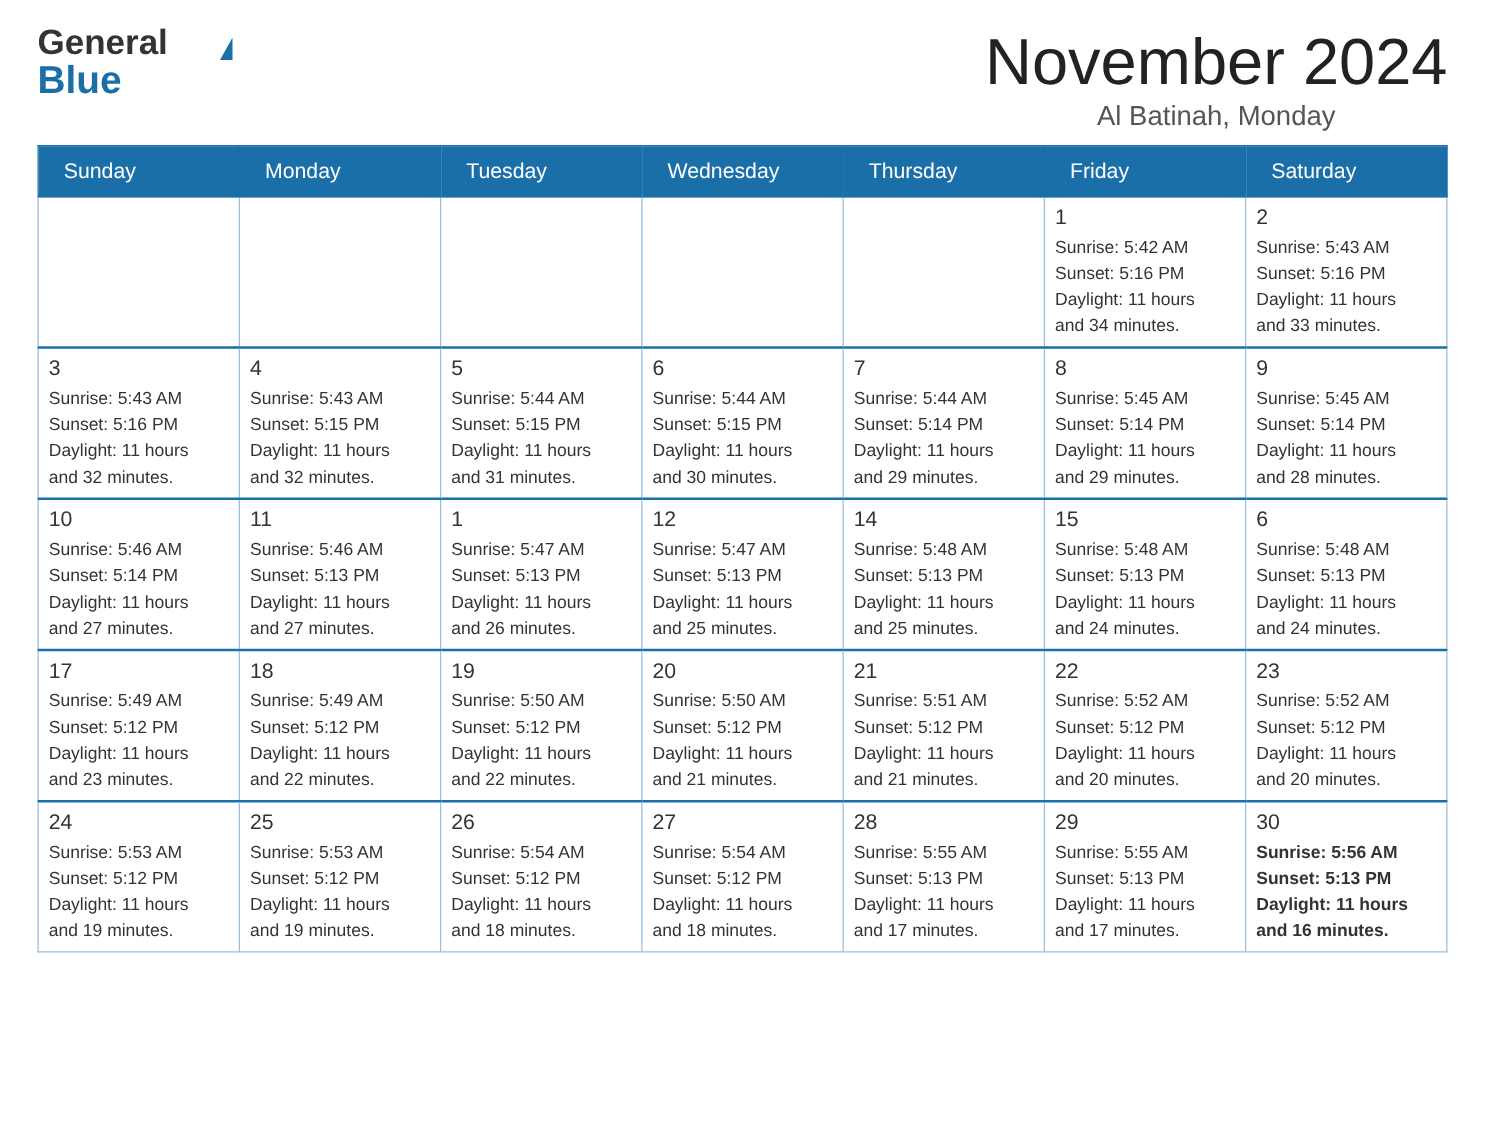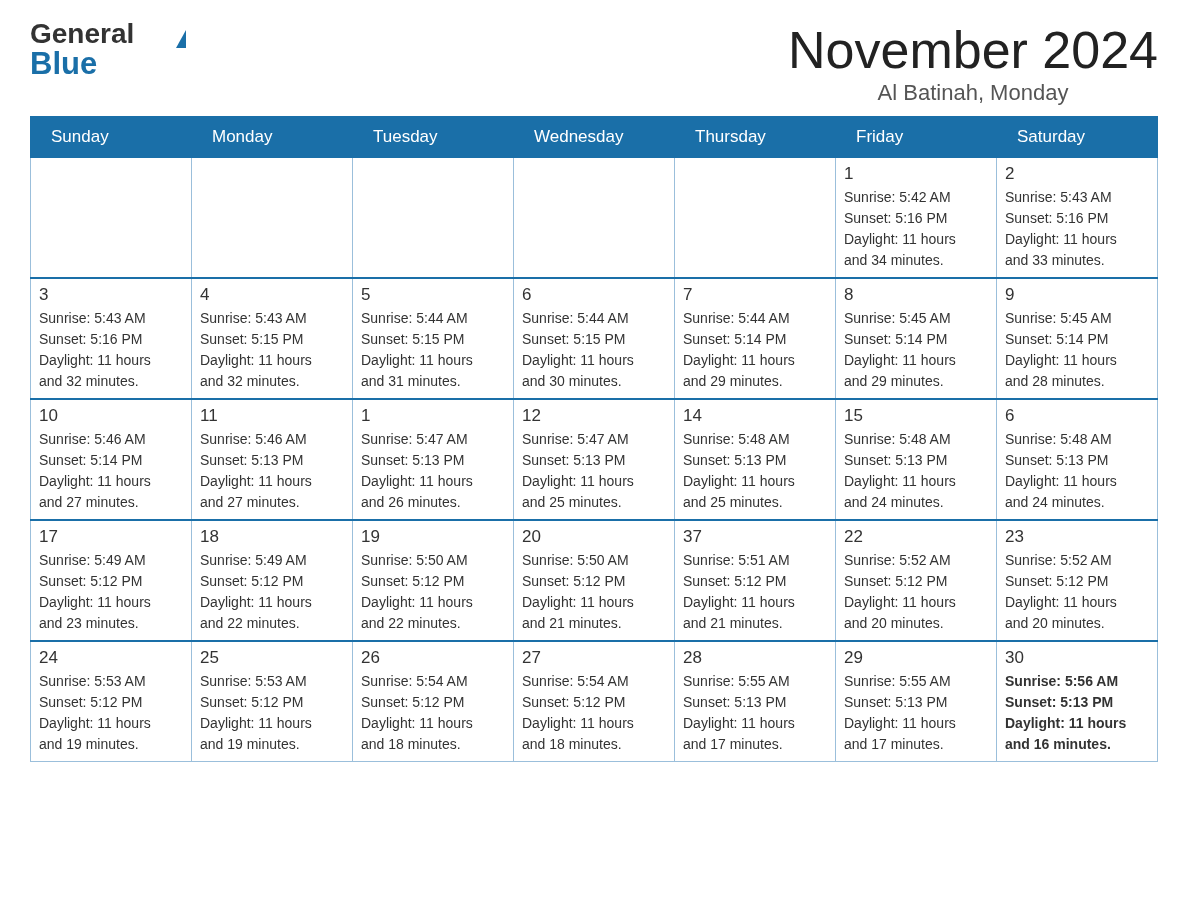--- a/index.html
+++ b/index.html
@@ -271,21 +271,21 @@
 and 22 minutes.</div>
         </td>
         <td>
           <span class="day-number">20</span>
           <div class="day-info" style="white-space: pre-line;">Sunrise: 5:50 AM
 Sunset: 5:12 PM
 Daylight: 11 hours
 and 21 minutes.</div>
         </td>
         <td>
-          <span class="day-number">37</span>
+          <span class="day-number">21</span>
           <div class="day-info" style="white-space: pre-line;">Sunrise: 5:51 AM
 Sunset: 5:12 PM
 Daylight: 11 hours
 and 21 minutes.</div>
         </td>
         <td>
           <span class="day-number">22</span>
           <div class="day-info" style="white-space: pre-line;">Sunrise: 5:52 AM
 Sunset: 5:12 PM
 Daylight: 11 hours

